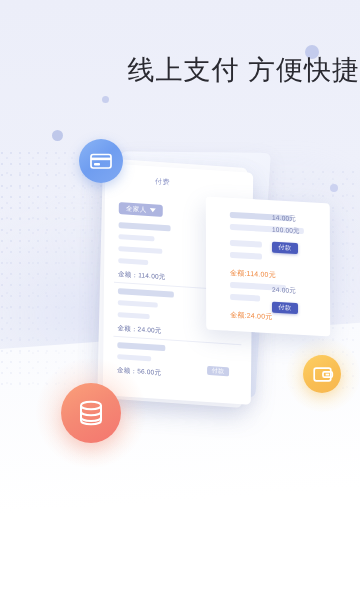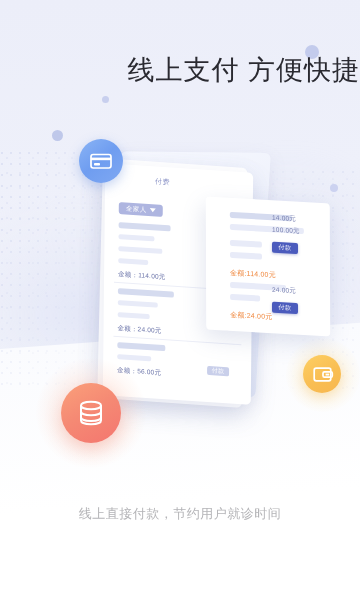--- a/index.html
+++ b/index.html
@@ -387,15 +387,14 @@
     <div class="badge badge-wallet">
       <svg width="23" height="23" viewBox="0 0 23 23">
         <rect x="3.2" y="5.2" width="16.6" height="12.6" rx="2" fill="none" stroke="#ffffff" stroke-width="1.7"></rect>
         <rect x="12" y="8.8" width="9.3" height="5.4" rx="1.4" fill="none" stroke="#ffffff" stroke-width="1.7"></rect>
         <rect x="14.6" y="10.6" width="3.6" height="1.9" fill="#ffffff"></rect>
       </svg>
     </div>
 
   </div>
 
-  <div class="caption">线上直接付款，节约用户就诊时间</div>
 
 </div>
 
 </body></html>

